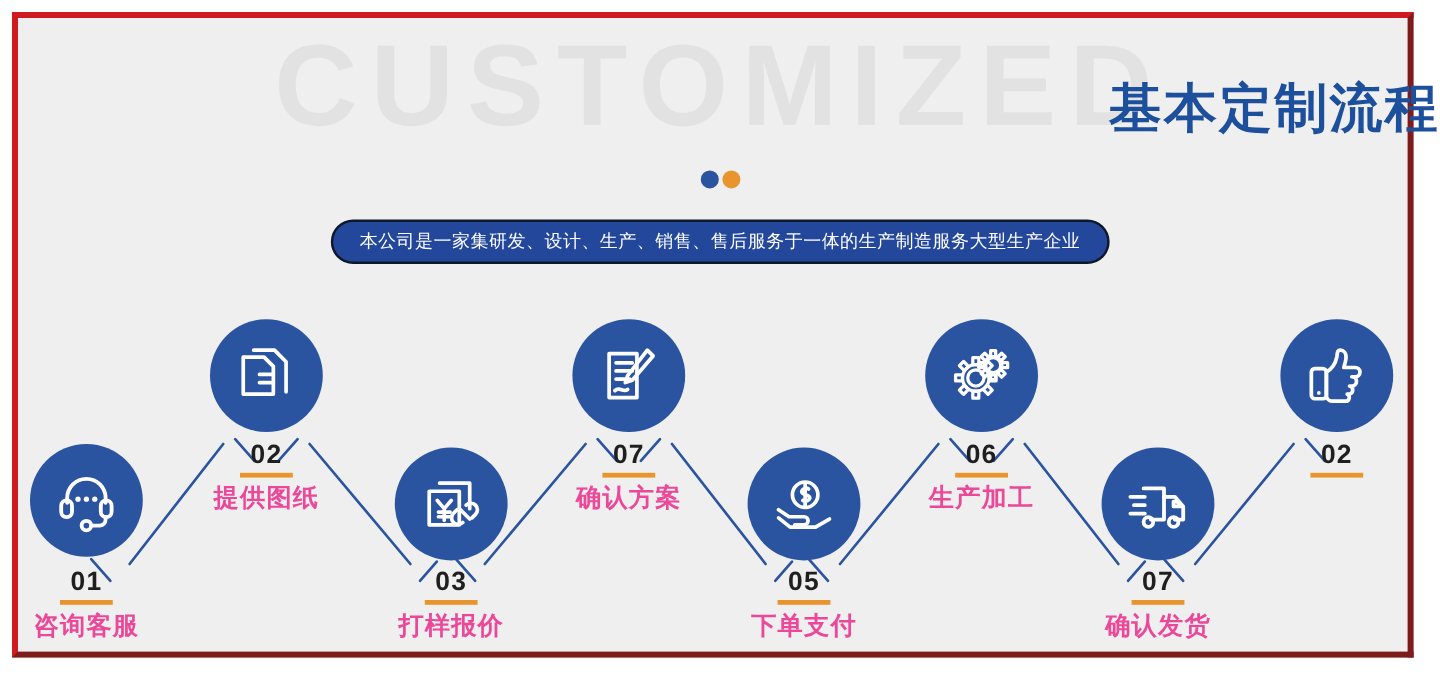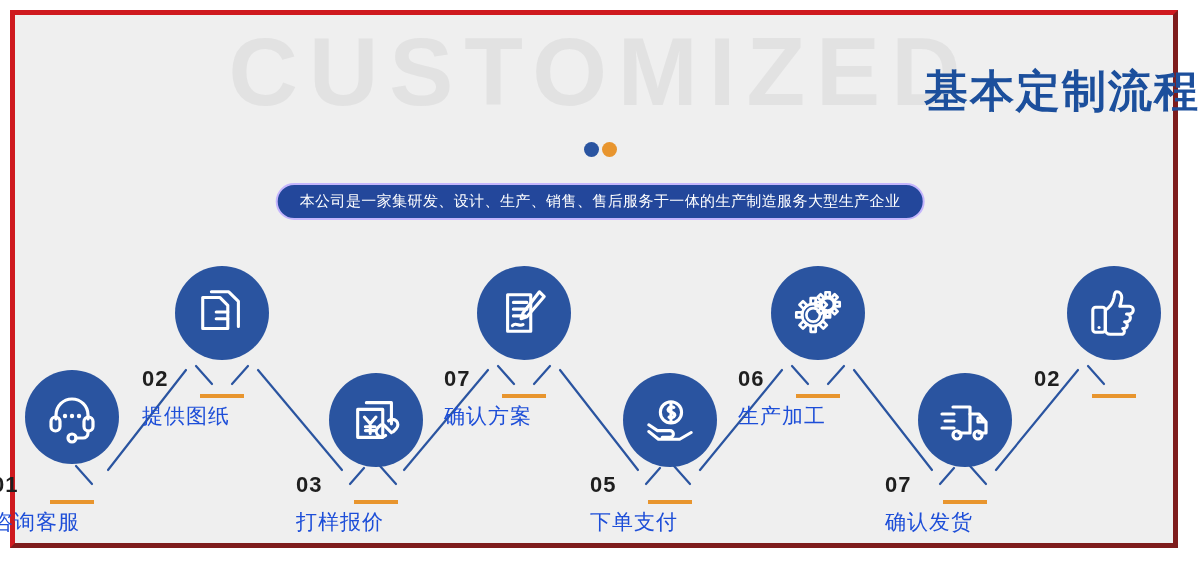--- a/index.html
+++ b/index.html
@@ -93,21 +93,21 @@
     left: 50%;
     transform: translateX(-50%);
     top: 183px;
     height: 37px;
     display: flex;
     align-items: center;
     justify-content: center;
     padding: 0 22px;
     border-radius: 19px;
     background: #23479b;
-    border: 2px solid #c4b5fd;
+    border: 2px solid #0f172a;
     box-sizing: border-box;
   }
   #subtitle-text {
     font-size: 15px;
     color: #ffffff;
     letter-spacing: 0.4px;
     white-space: nowrap;
     font-weight: 500;
   }
 
@@ -131,39 +131,39 @@
     display: flex;
     align-items: center;
     justify-content: center;
   }
   .step-circle svg { display: block; }
 
   
   .step-label {
     position: absolute;
     width: 160px;
-    text-align: left;
+    text-align: center;
   }
   .step-num {
     font-size: 22px;
     font-weight: bold;
     color: #1f1f1f;
     line-height: 1;
     letter-spacing: 1px;
   }
   .num-underline {
     width: 44px;
     height: 4px;
     background: #e8952e;
     margin: 4px auto 5px auto;
   }
   .step-name {
     font-size: 21px;
-    font-weight: normal;
-    color: #1d4ed8;
+    font-weight: bold;
+    color: #ec4899;
     letter-spacing: 1px;
     line-height: 1.2;
     white-space: nowrap;
   }
 </style>
 </head>
 <body>
 
 <div id="poster">
 

